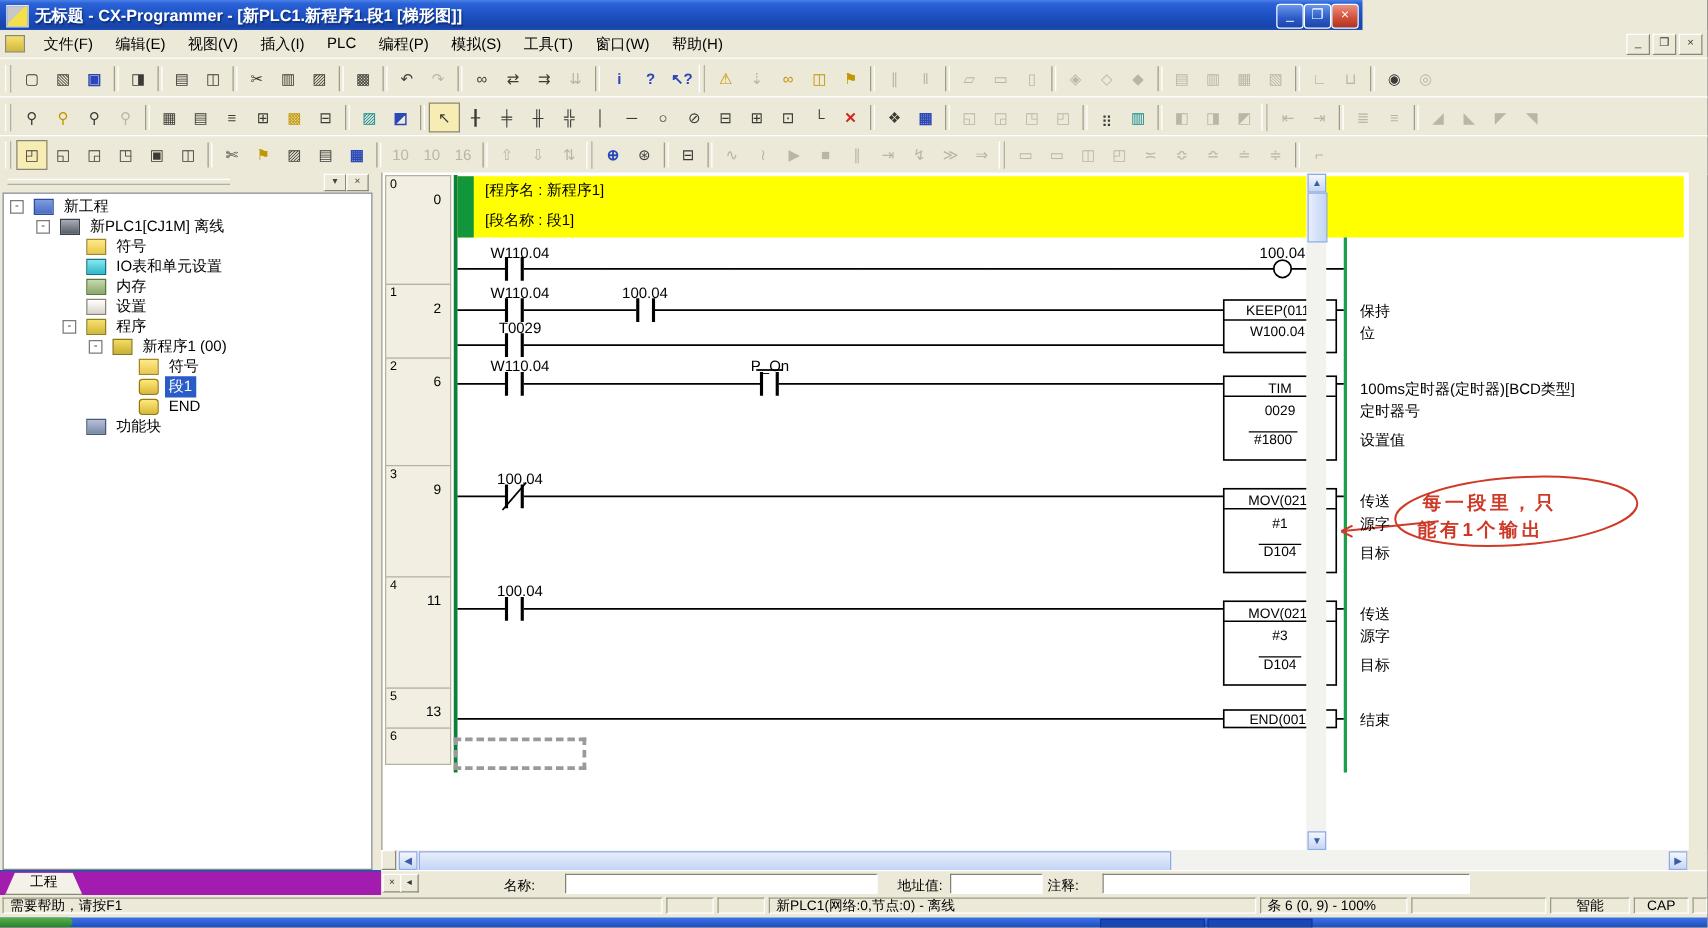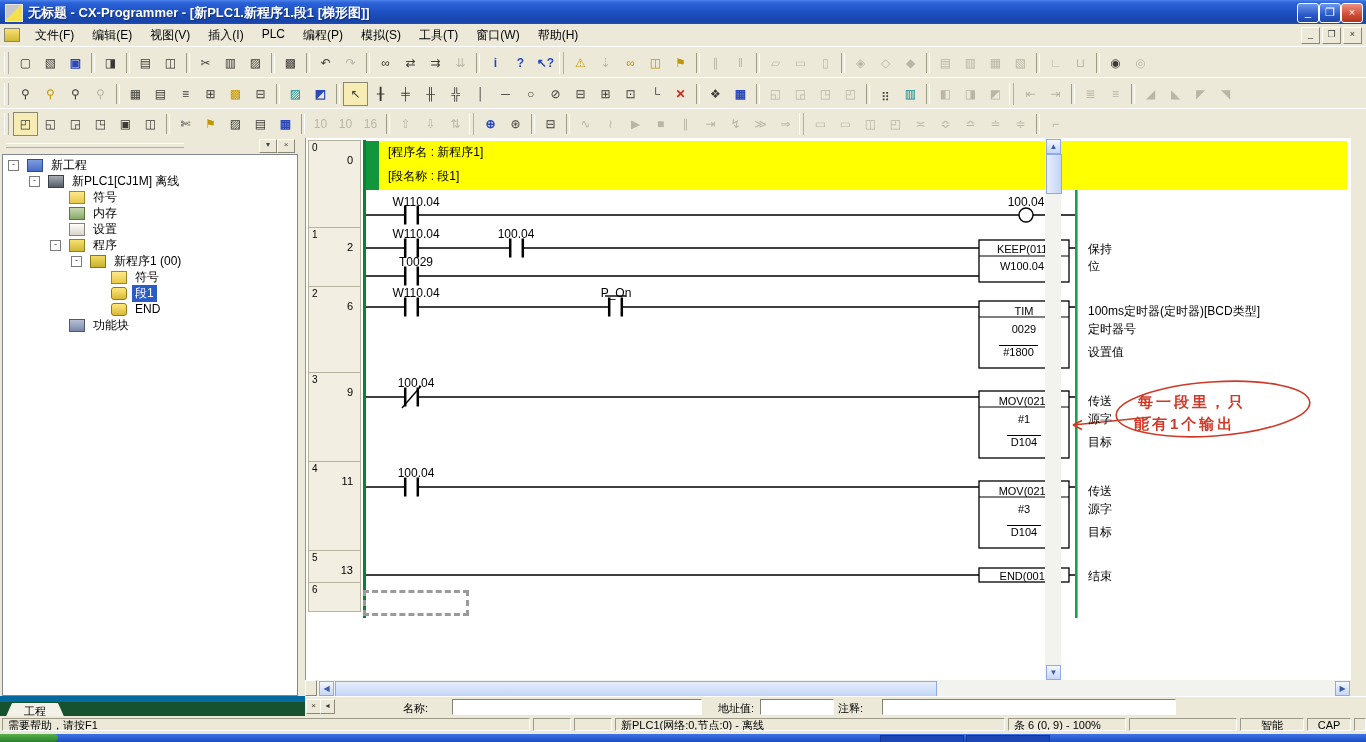--- a/index.html
+++ b/index.html
@@ -1,19 +1,19 @@
 <!DOCTYPE html>
 <html><head>
 <meta charset="utf-8">
 <style>
   html,body{margin:0;padding:0;background:#555;}
   #app{position:relative;width:1366px;height:742px;overflow:hidden;
        font-family:"Liberation Sans",sans-serif;background:#ece9d8;font-size:12px;color:#000;}
   
-  #titlebar{position:absolute;left:0;top:0;width:1366px;height:24px;
+  #titlebar{position:absolute;left:0;top:0;width:1090px;height:24px;
     background:linear-gradient(180deg,#4b82e8 0%,#2b62d8 12%,#1c4fc0 55%,#1744a8 90%,#2050b8 100%);}
   #app-icon{position:absolute;left:5px;top:4px;width:16px;height:16px;border:1px solid #e8e8e8;
     background:linear-gradient(135deg,#c8c8c8 0 45%,#f4e04a 45% 100%);}
   #title-text{position:absolute;left:28px;top:4px;color:#fff;font-weight:bold;font-size:13px;
     text-shadow:1px 1px 1px #10307a;white-space:nowrap;}
   .wbtn{position:absolute;top:3px;width:20px;height:18px;border:1px solid #fff;border-radius:3px;
     color:#fff;font-size:11px;line-height:16px;text-align:center;
     background:linear-gradient(180deg,#6a96ec,#2a5ac8 60%,#1e46a8);}
   .wbtn.close{background:linear-gradient(180deg,#ec9180,#d4513a 55%,#b03420);}
   
@@ -94,21 +94,21 @@
   #vscroll{position:absolute;left:1045px;top:0;width:16px;height:542px;background:#f2f3ee;}
   #vthumb{position:absolute;left:1px;top:16px;width:14px;height:38px;border:1px solid #8cabe8;
     background:linear-gradient(90deg,#e8eefc,#c2d4f6);}
   #hscroll{position:absolute;left:305px;top:542px;width:1045px;height:16px;background:#f2f3ee;}
   #hgrip{position:absolute;left:0;top:0;width:12px;height:16px;background:#ece9d8;
     border:1px solid;border-color:#fff #8a8876 #8a8876 #fff;box-sizing:border-box;}
   #hthumb{position:absolute;left:30px;top:1px;width:600px;height:14px;border:1px solid #8cabe8;
     background:linear-gradient(180deg,#e8eefc,#c2d4f6);}
   #corner{position:absolute;left:1350px;top:542px;width:16px;height:16px;background:#ece9d8;}
   
-  #tabstrip{position:absolute;left:0;top:696px;width:305px;height:20px;background:#14532d;border-top:6px solid #0369a1;}
+  #tabstrip{position:absolute;left:0;top:696px;width:305px;height:20px;background:#a21caf;border-top:1px solid #0369a1;}
   #proj-tab{position:absolute;left:4px;top:1px;width:62px;height:17px;background:#f4f2e8;
     border-bottom:1px solid #8a8876;clip-path:polygon(8px 0,calc(100% - 8px) 0,100% 100%,0 100%);
     text-align:center;font-size:11px;line-height:17px;
     box-shadow:inset 1px 0 #8a8876, inset -1px 0 #8a8876;}
   #watchbar{position:absolute;left:305px;top:696px;width:1061px;height:20px;background:#ece9d8;border-top:1px solid #fff;}
   .wsmall{position:absolute;top:2px;width:13px;height:13px;border:1px solid;border-color:#fff #8a8876 #8a8876 #fff;
     background:#ece9d8;font-size:8px;line-height:11px;text-align:center;color:#333;}
   .wlabel{position:absolute;top:4px;font-size:11px;}
   .wfield{position:absolute;top:2px;height:14px;background:#fff;border:1px solid;border-color:#848276 #fff #fff #848276;}
   #statusbar{position:absolute;left:0;top:716px;width:1366px;height:18px;background:#ece9d8;}
@@ -344,20 +344,25 @@
           <span class="ti ic-plc"></span>
           <span class="tlab">新PLC1[CJ1M] 离线</span>
         </div>
 
         <div class="titem d2">
           <span class="texp"></span>
           <span class="ti ic-sym"></span>
           <span class="tlab">符号</span>
         </div>
 
+        <div class="titem d2">
+          <span class="texp"></span>
+          <span class="ti ic-io"></span>
+          <span class="tlab">IO表和单元设置</span>
+        </div>
 
         <div class="titem d2">
           <span class="texp"></span>
           <span class="ti ic-mem"></span>
           <span class="tlab">内存</span>
         </div>
 
         <div class="titem d2">
           <span class="texp"></span>
           <span class="ti ic-set"></span>

